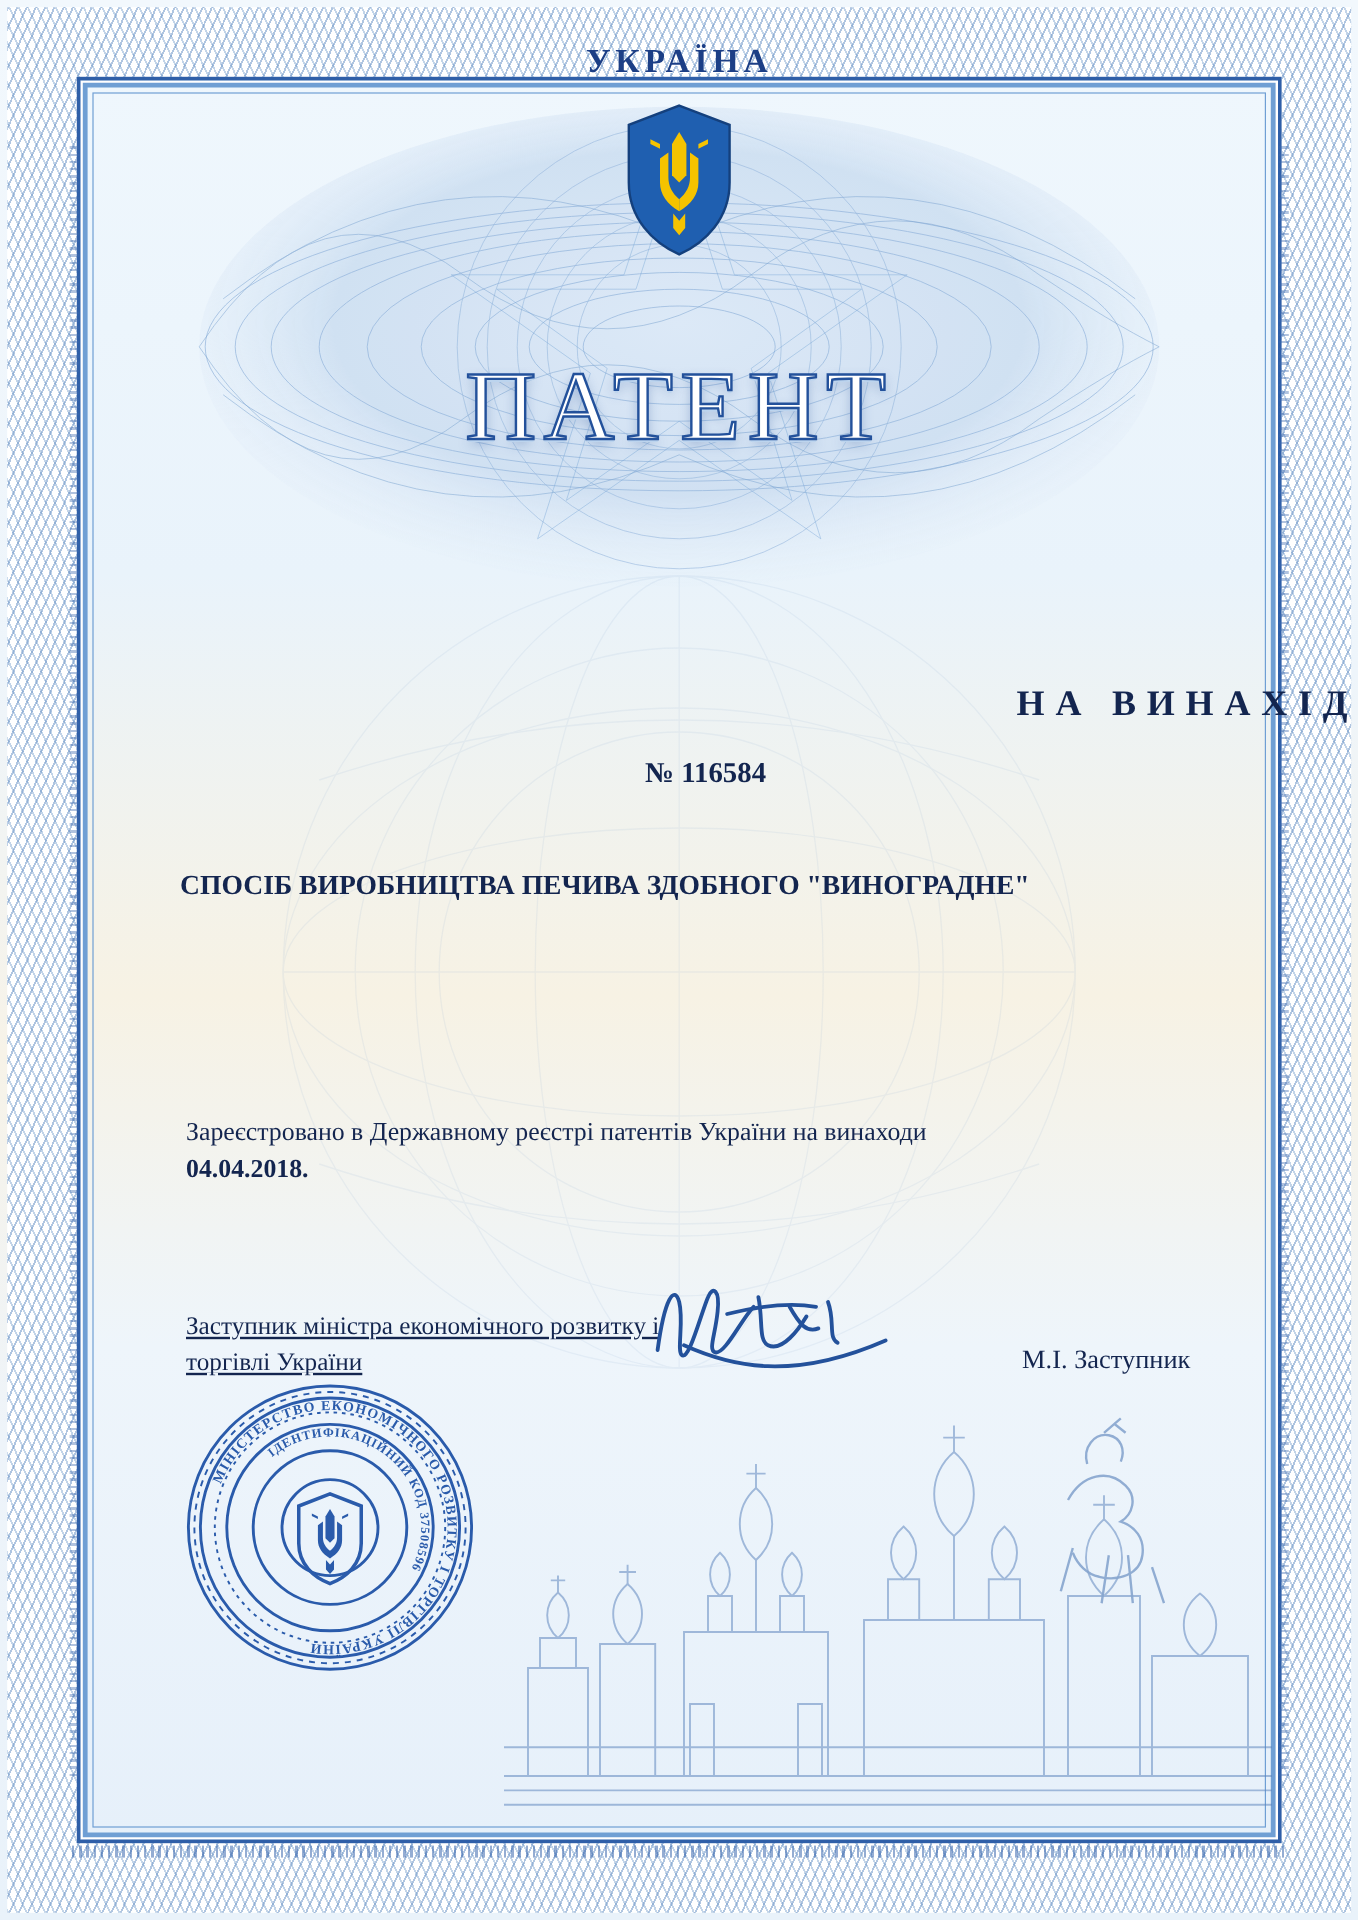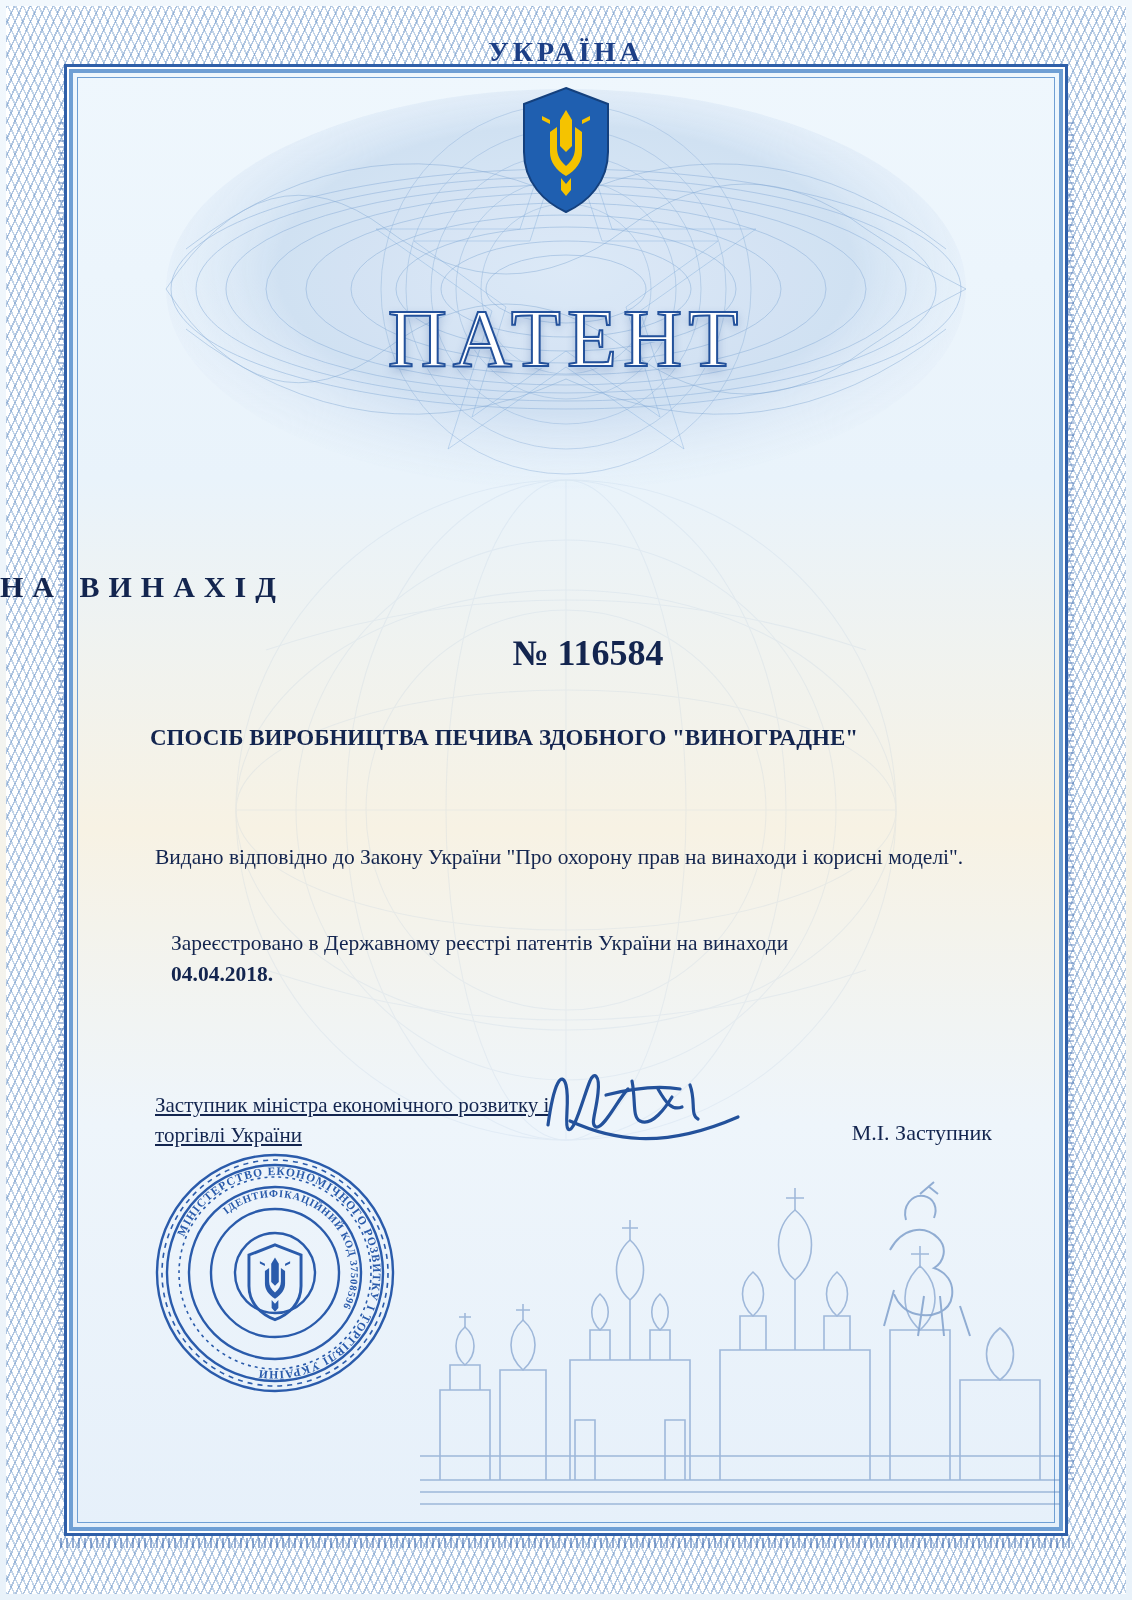--- a/index.html
+++ b/index.html
@@ -118,32 +118,32 @@
       0 2px 0 #bcd4ee,
       0 4px 10px rgba(40,80,150,.35);
     font-family: "Liberation Serif", serif;
   }
 
   
   .subject {
     position: absolute;
     left: 0; right: 0;
     top: 570px;
-    text-align: left;
+    text-align: right;
     font-size: 30px;
     font-weight: bold;
     letter-spacing: 9px;
     color: #13254f;
   }
   .number {
     position: absolute;
     left: 0; right: 0;
     top: 632px;
     text-align: center;
-    font-size: 36px;
+    font-size: 24px;
     font-weight: bold;
     color: #13254f;
     padding-left: 44px;
   }
   .title {
     position: absolute;
     left: 150px;
     right: 150px;
     top: 722px;
     font-size: 23px;
@@ -155,21 +155,21 @@
   .para {
     position: absolute;
     left: 155px;
     right: 150px;
     font-size: 21.5px;
     line-height: 1.45;
     color: #13254f;
     text-align: justify;
   }
   .para-issued { top: 842px; }
-  .para-registered { top: 928px; margin-left: 16px; }
+  .para-registered { top: 928px; }
   .para-registered .date {
     font-weight: bold;
   }
 
   
   .signer-role {
     position: absolute;
     left: 155px;
     top: 1090px;
     font-size: 21px;
@@ -322,21 +322,20 @@
       <path d="M41 92 L46 98 L51 92 L51 104 L46 110 L41 104 Z"></path>
     </g>
   </svg>
 
   <div class="patent-word">ПАТЕНТ</div>
 
   <div class="subject">НА ВИНАХІД</div>
   <div class="number">№ 116584</div>
   <div class="title">СПОСІБ ВИРОБНИЦТВА ПЕЧИВА ЗДОБНОГО "ВИНОГРАДНЕ"</div>
 
-  <div class="para para-issued">Видано відповідно до Закону України "Про охорону прав на винаходи і корисні моделі".</div>
 
   <div class="para para-registered">
     <span>Зареєстровано в Державному реєстрі патентів України на винаходи</span>
     <br>
     <span class="date">04.04.2018.</span>
   </div>
 
   <div class="signer-role">Заступник міністра економічного розвитку і торгівлі України</div>
   <div class="signer-name">М.І. Заступник</div>
 

